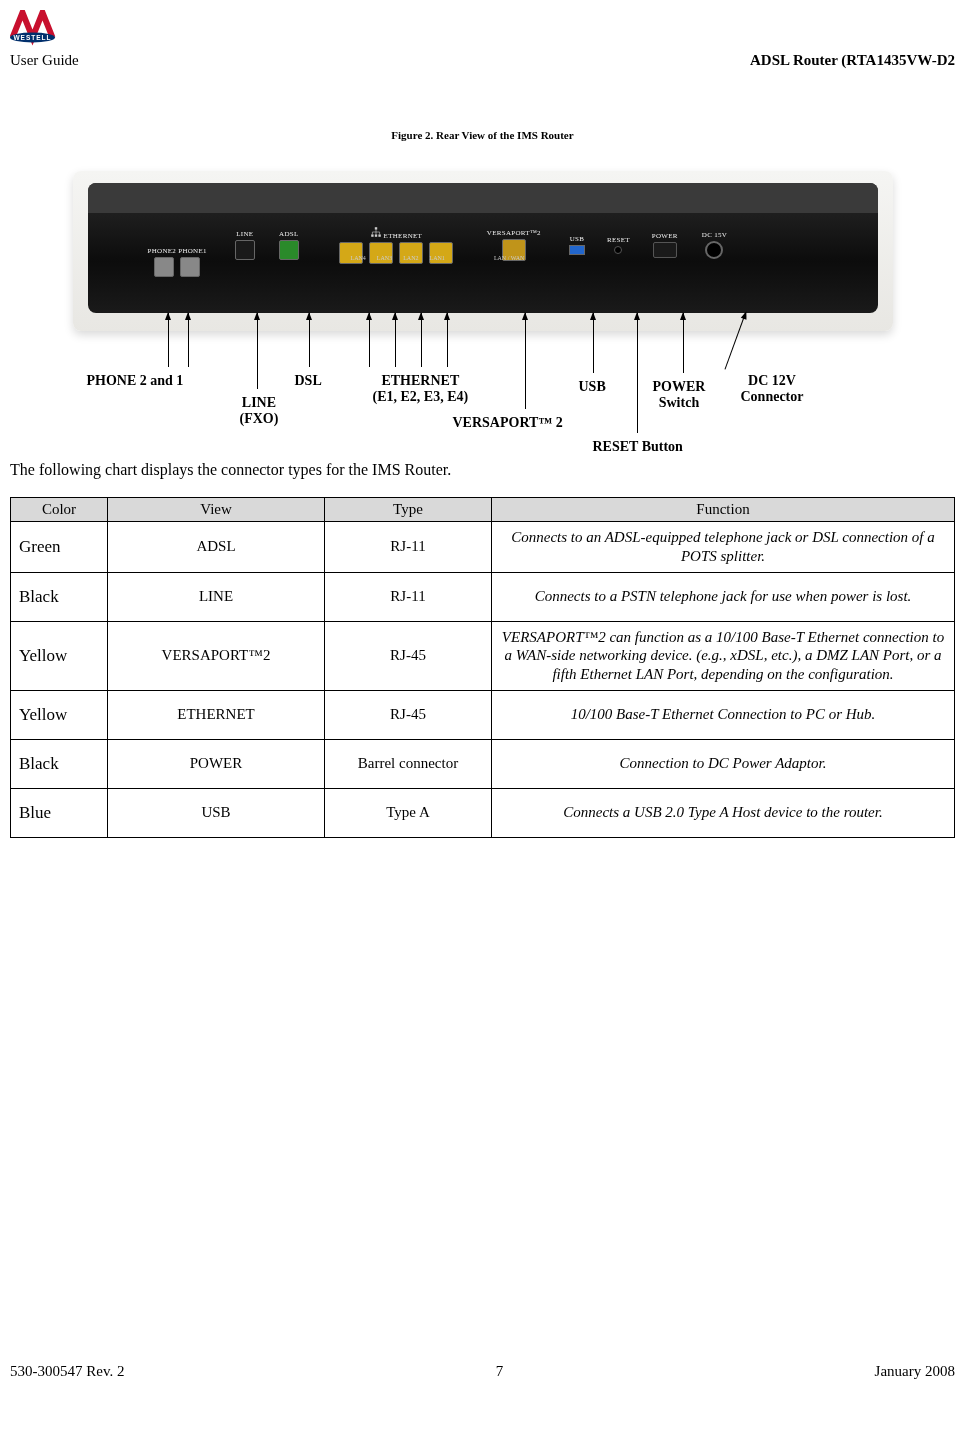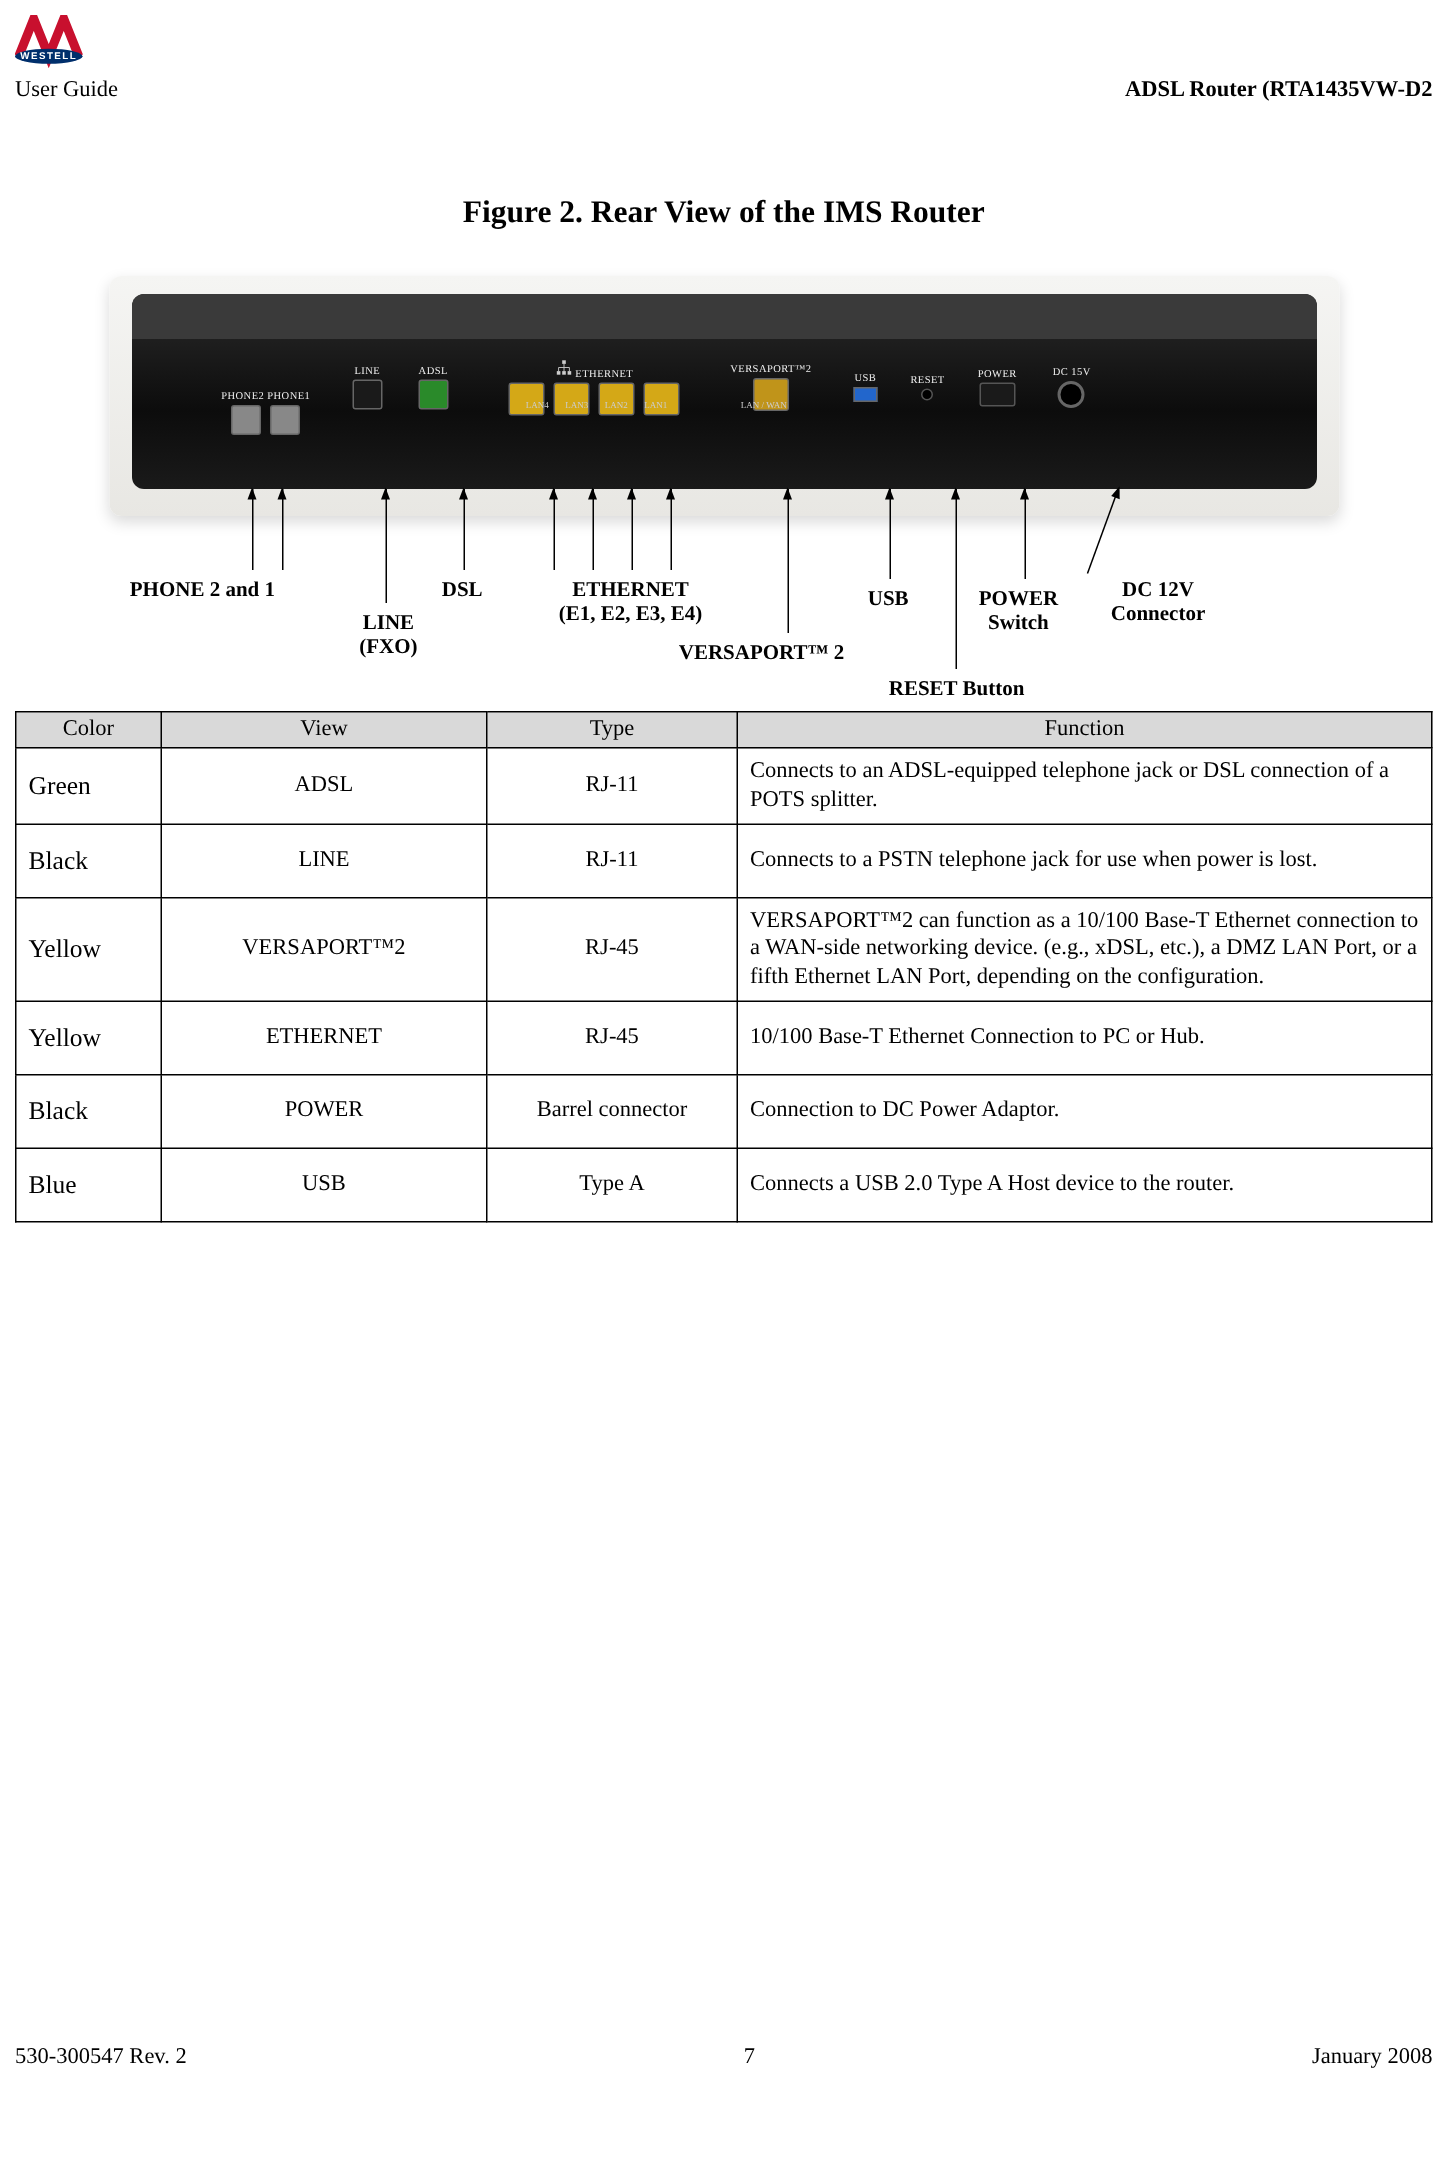--- a/index.html
+++ b/index.html
@@ -34,21 +34,21 @@
       font-size: 15px;
       margin-top: 2px;
     }
     .doc-title {
       font-size: 15px;
       font-weight: bold;
     }
     .figure-caption {
       text-align: center;
       font-weight: bold;
-      font-size: 21px;
+      font-size: 11px;
       margin-bottom: 30px;
     }
     .figure-area {
       margin: 0 auto;
       width: 820px;
       position: relative;
     }
     .router-image {
       background: linear-gradient(180deg, #f5f5f3 0%, #e8e7e3 100%);
       border-radius: 8px;
@@ -173,23 +173,24 @@
     }
     table.connector-table td.col-name {
       width: 200px;
       text-align: center;
     }
     table.connector-table td.col-type {
       width: 150px;
       text-align: center;
     }
     table.connector-table td.col-func {
-      text-align: left;
+      text-align: center;
       font-size: 15px;
       line-height: 1.25;
+      font-style: italic;
     }
     .footer {
       position: absolute;
       bottom: 30px;
       left: 10px;
       right: 10px;
       display: flex;
       justify-content: space-between;
       font-size: 15px;
     }
@@ -320,20 +321,21 @@
 
       <div class="arrow" style="left:610px; top:-18px; height:60px;"></div>
       <div class="label" style="left:580px; top:48px; text-align:center;"><span>POWER</span><br><span>Switch</span></div>
 
       <div style="position:absolute; left:672px; top:-18px; height:60px; width:1px; background:black; transform:rotate(20deg); transform-origin:top;"></div>
       <div style="position:absolute; left:669px; top:-20px; border-left:3.5px solid transparent; border-right:3.5px solid transparent; border-bottom:8px solid black; transform:rotate(20deg);"></div>
       <div class="label" style="left:668px; top:42px; text-align:center;"><span>DC 12V</span><br><span>Connector</span></div>
     </div>
   </div>
 
+  <div class="section-intro">The following chart displays the connector types for the IMS Router.</div>
 
   <table class="connector-table">
     <thead>
       <tr>
         <th>Color</th>
         <th>View</th>
         <th>Type</th>
         <th>Function</th>
       </tr>
     </thead>

